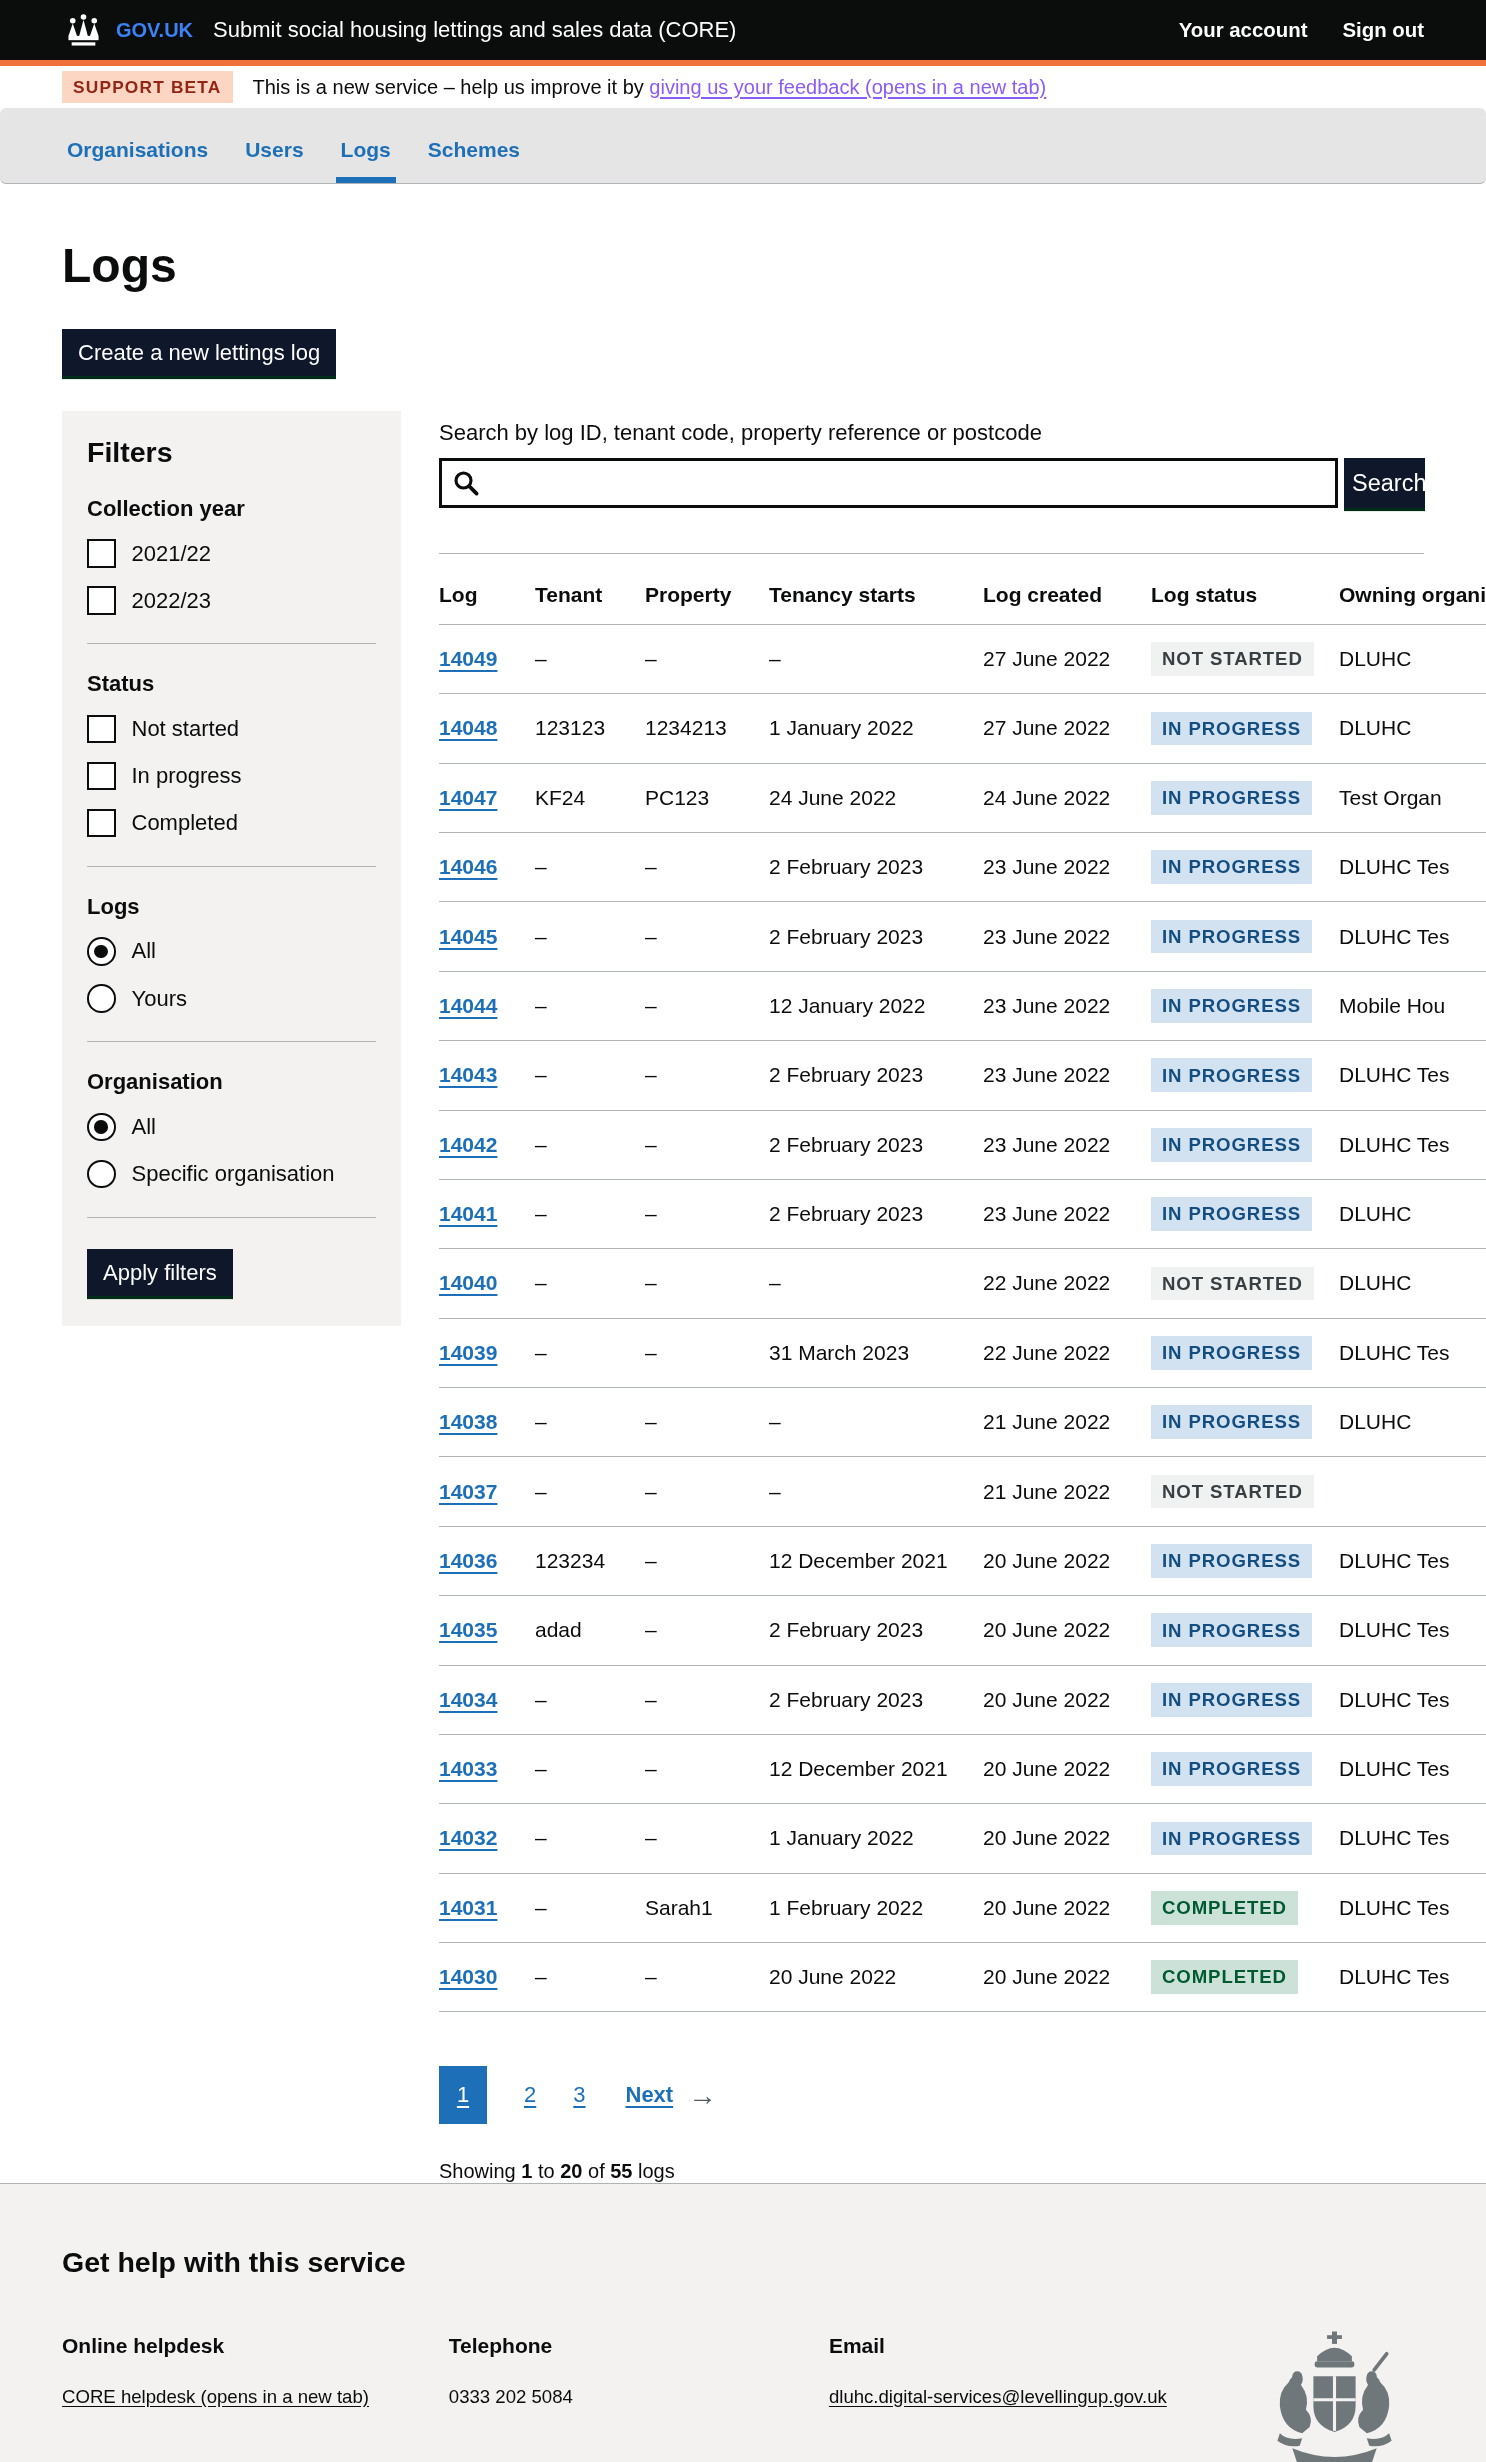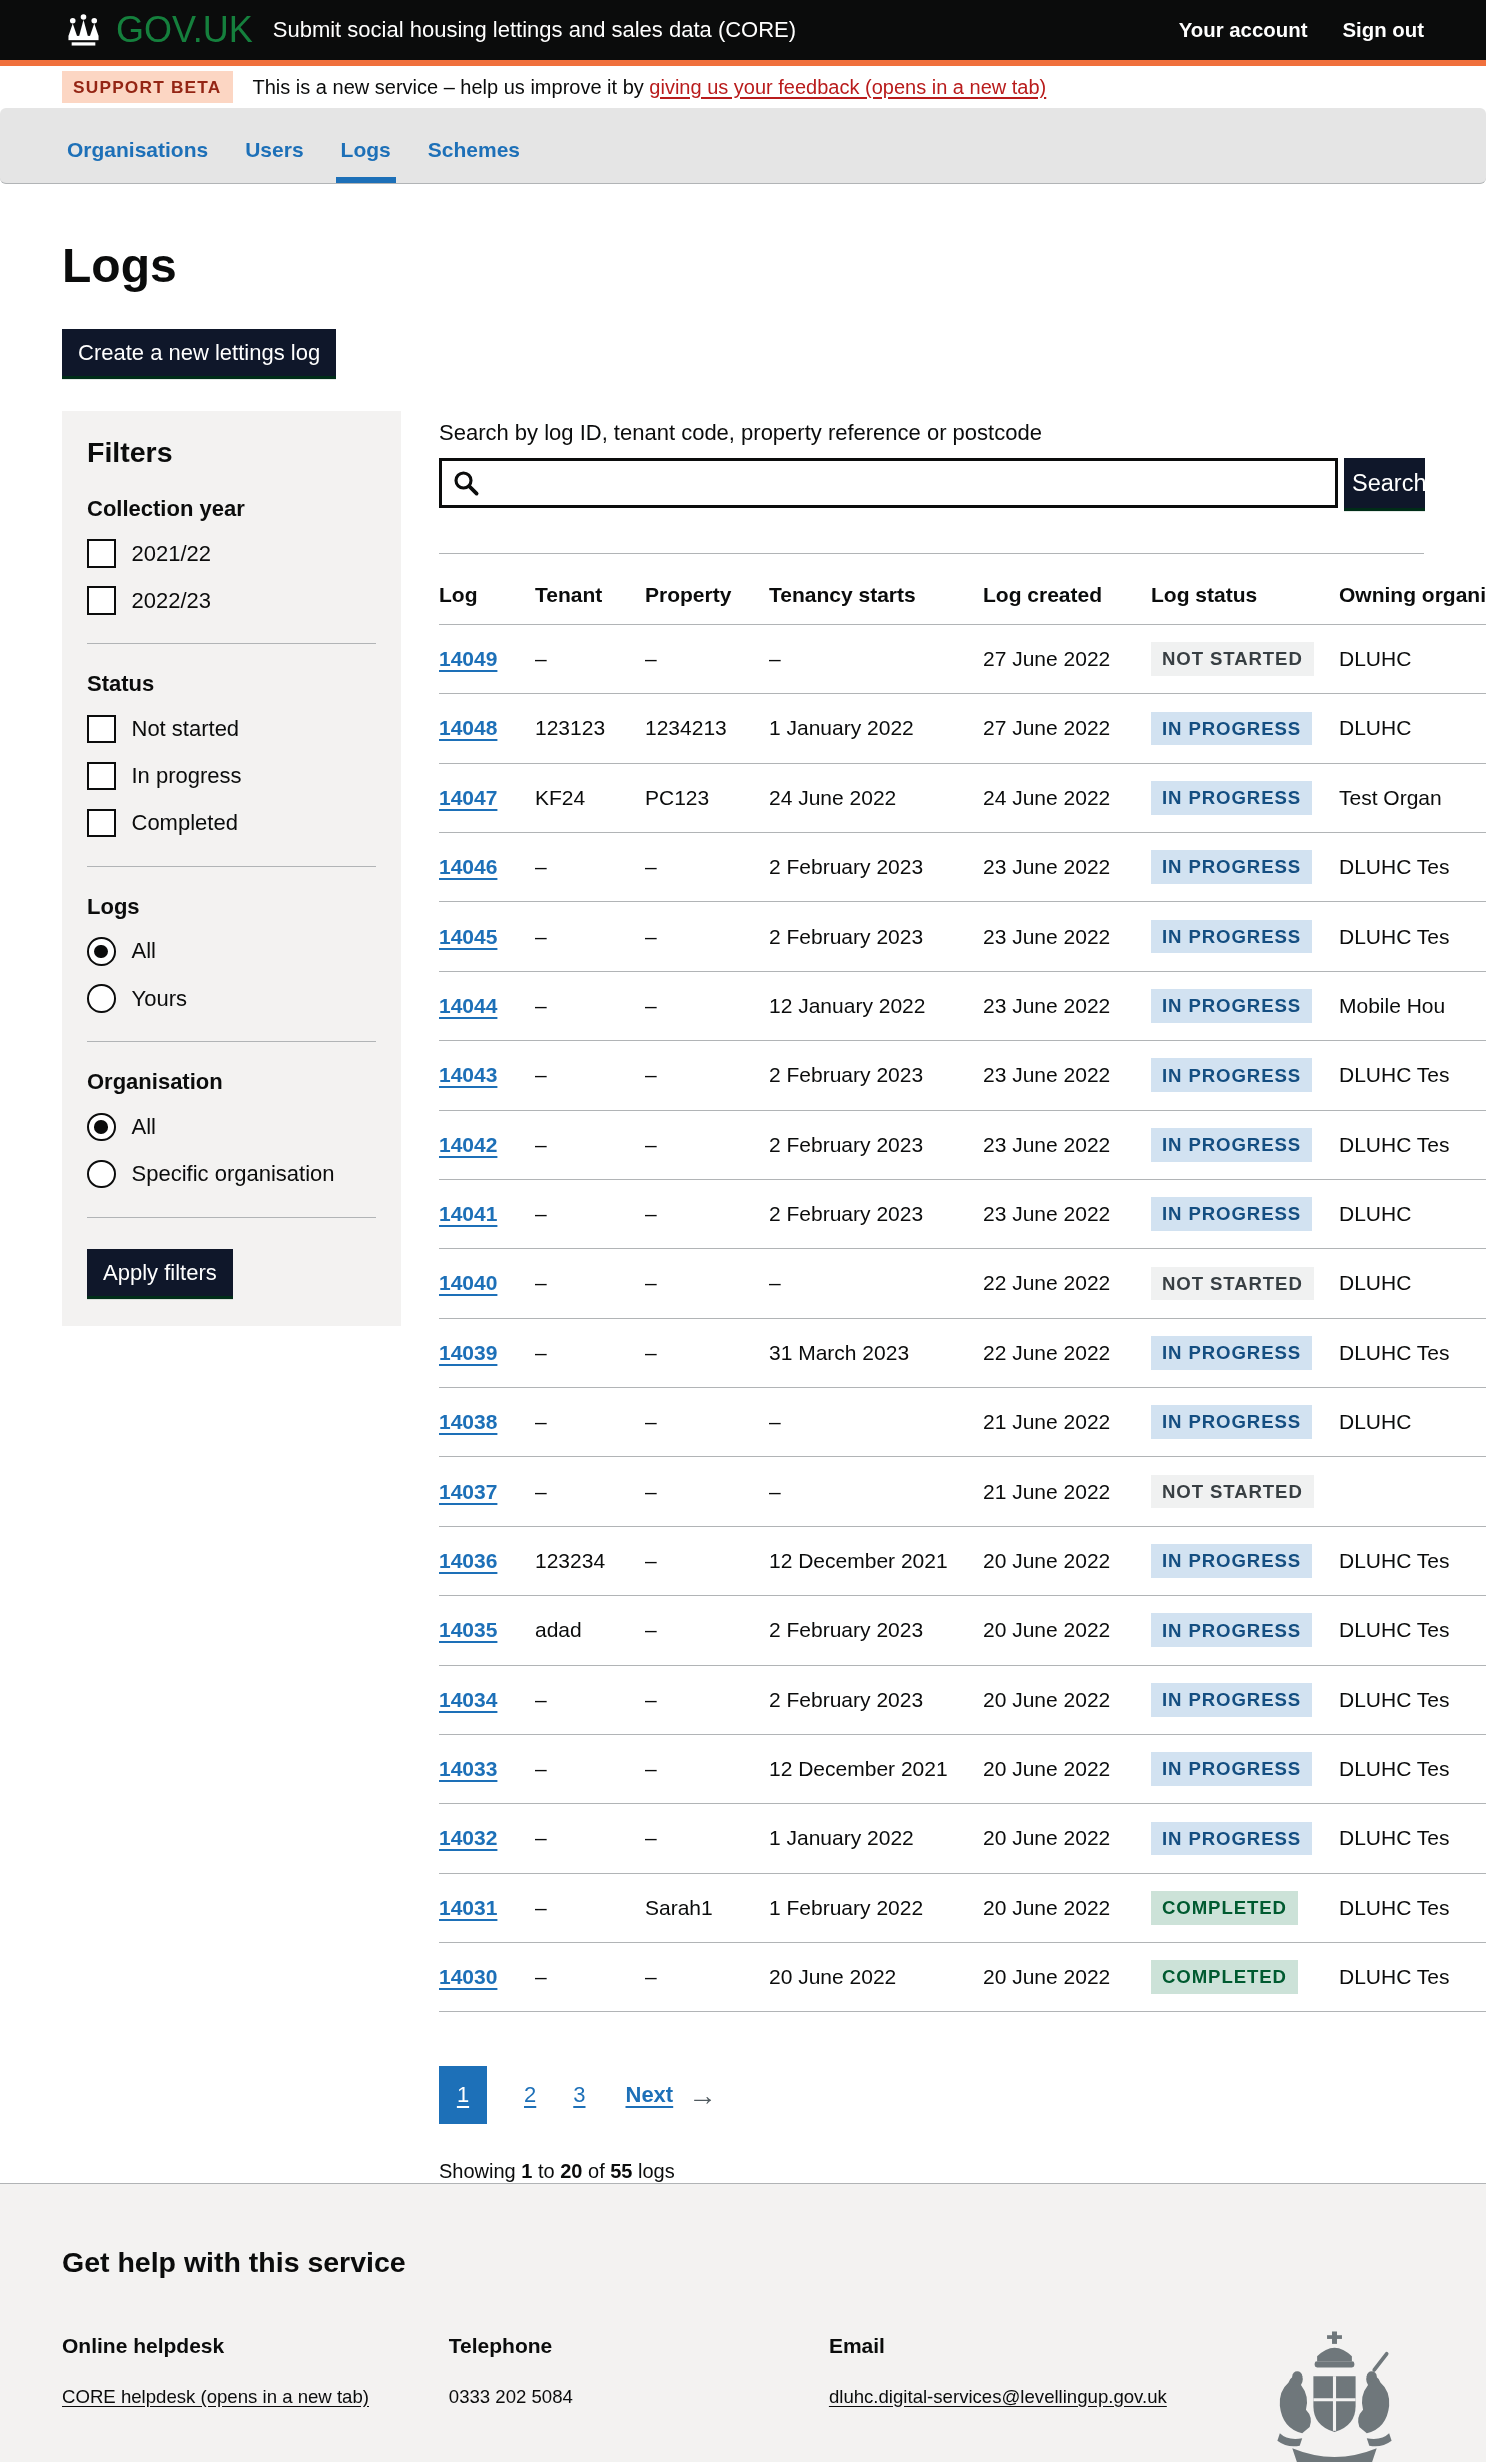--- a/index.html
+++ b/index.html
@@ -9,31 +9,31 @@
     font-family:"Liberation Sans", sans-serif; color:#0b0c0c; background:#fff;
     -webkit-font-smoothing:antialiased;
   }
   a { cursor:pointer; }
 
   
   .site-header { background:#0b0c0c; border-bottom:6.2px solid #f0703c; height:66px;
     display:flex; align-items:center; padding:0 62px; flex:none; }
   .brand { display:flex; align-items:center; color:#fff; }
   .crown-icon { margin-right:11px; display:flex; }
-  .brand-text { font-size:36px; font-weight:400; color:#15803d; letter-spacing:0; }
+  .brand-text { font-size:20px; font-weight:700; color:#3b82f6; letter-spacing:0; }
   .service-name { color:#fff; font-size:22px; font-weight:400; margin-left:20px; text-decoration:none; }
   .header-links { margin-left:auto; display:flex; gap:35px; }
   .header-link { color:#fff; font-size:20.4px; font-weight:700; text-decoration:none; }
 
   
   .phase-banner { background:#fff; padding:15px 62px; display:flex; align-items:center; height:42px; flex:none; }
   .phase-tag { background:#fcd6c3; color:#942514; font-size:17.3px; font-weight:700;
     letter-spacing:1.2px; padding:6.2px 11px 5px; margin-right:20px; white-space:nowrap; }
   .phase-text { font-size:20px; color:#0b0c0c; }
-  .phase-text a { color:#b91c1c; }
+  .phase-text a { color:#8b5cf6; }
 
   
   .primary-nav { background:#e5e5e5; border-bottom:1.2px solid #b1b4b6; padding:0 62px; height:76px;
     display:flex; align-items:flex-end; flex:none;border-radius:6px; }
   .nav-item { font-size:21px; font-weight:700; color:#1d70b8; text-decoration:none;
     padding:21px 5px 21px; margin-right:27px; display:inline-block; }
   .nav-item.active { color:#1d70b8; border-bottom:6.2px solid #1d70b8; padding-bottom:15px; }
 
   
   .main { padding:0 0 0 62px; flex:none; }

